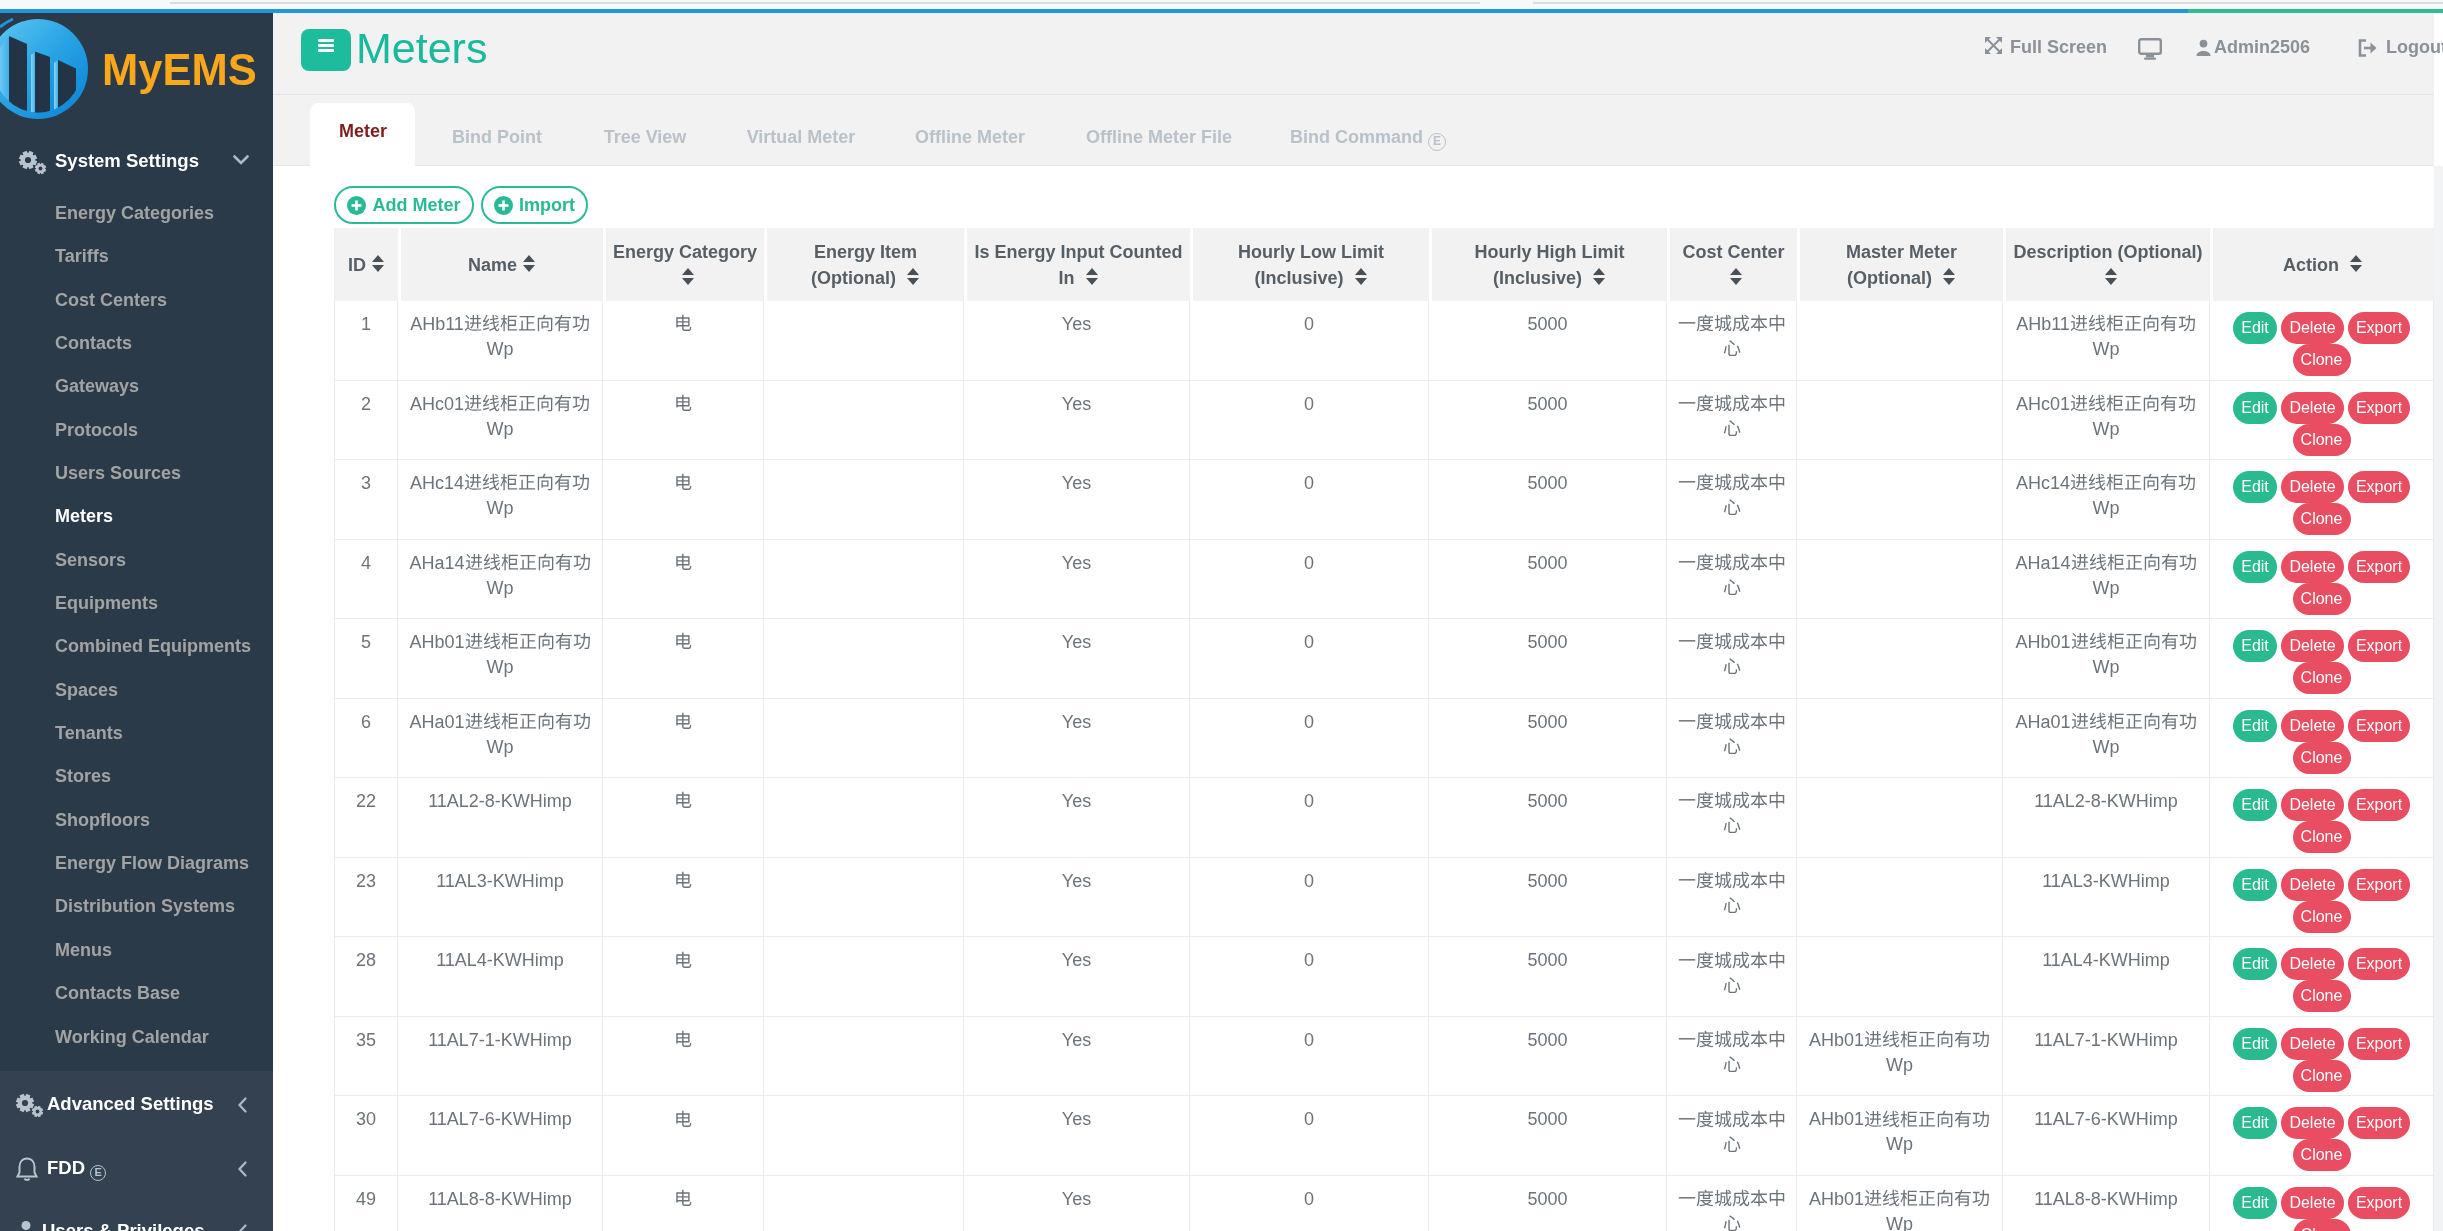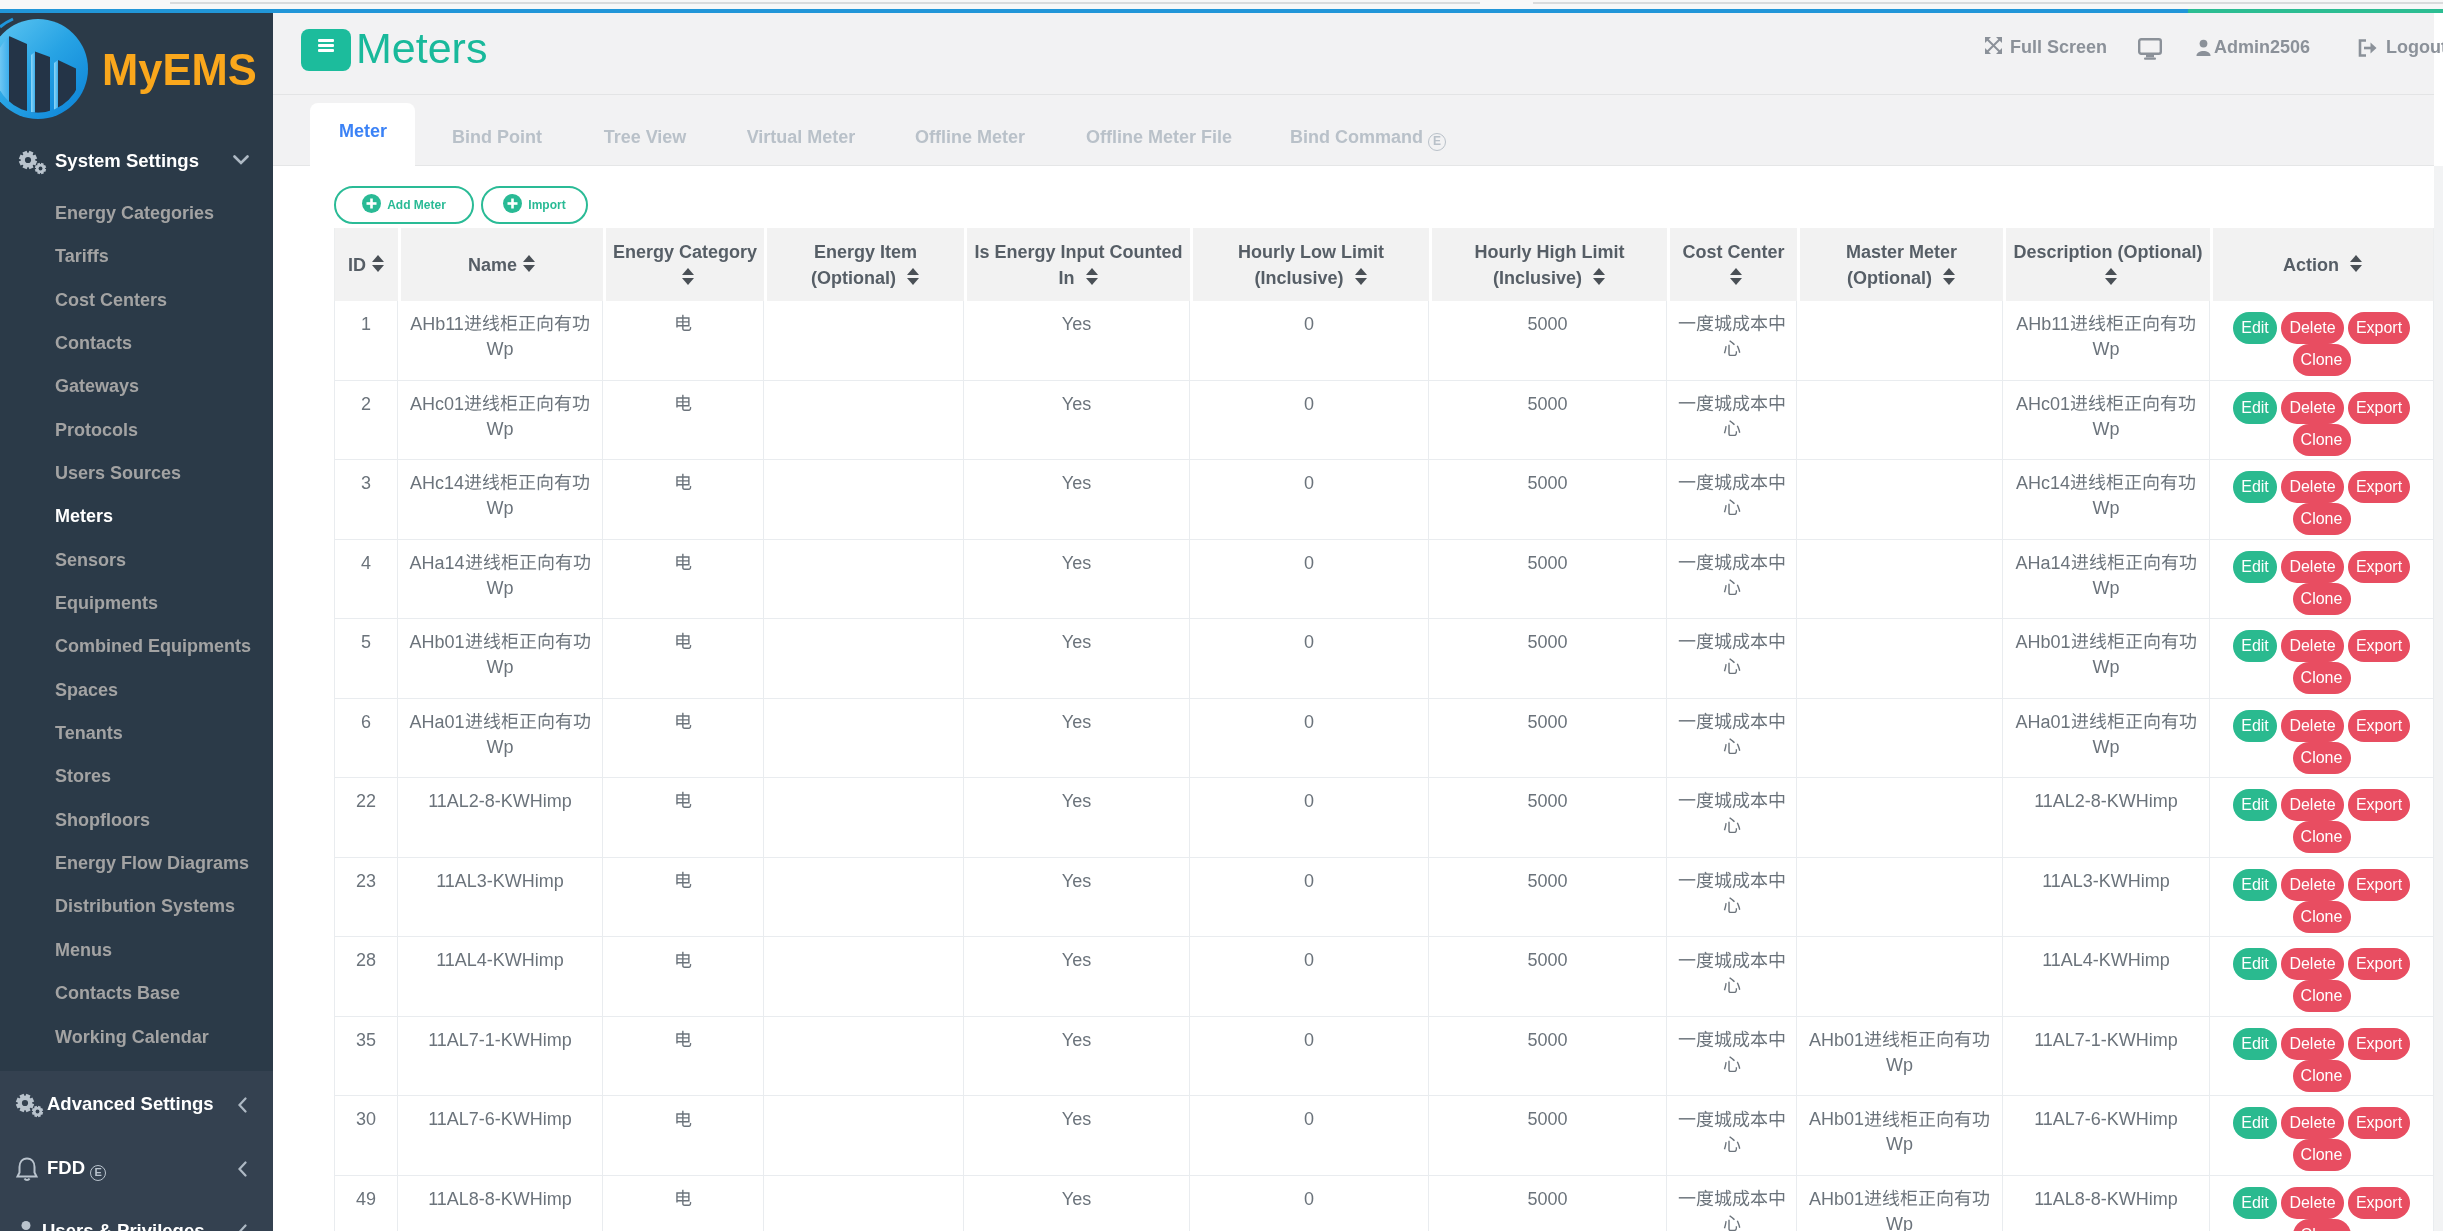--- a/index.html
+++ b/index.html
@@ -19,26 +19,26 @@
 
 #hdr{left:273px;top:13px;width:2161px;height:82px;background:#f2f2f3;border-bottom:1px solid #e3e4e5}
 #hamb{left:301px;top:29px;width:50px;height:42px;background:#1cbc9c;border-radius:8px}
 #hamb i{position:absolute;left:17px;width:16px;height:3px;background:#fff;border-radius:1px}
 #title{left:356px;top:25px;font-size:43px;color:#19b99b;line-height:46px}
 .hr-item{position:absolute;top:37px;font-size:18px;font-weight:bold;color:#8b9199;white-space:nowrap}
 
 #tabrow{left:273px;top:95px;width:2161px;height:71px;background:#f2f2f3;border-bottom:1px solid #e5e6e7}
 #atab{left:310px;top:103px;width:105px;height:64px;background:#fff;border-radius:8px 8px 0 0;z-index:2}
 .tab{position:absolute;top:127px;font-size:18px;font-weight:bold;color:#b9c1c9;white-space:nowrap;transform:translateX(-50%)}
-.tabon{color:#3b82f6}
+.tabon{color:#7f1d1d}
 
 #panel{left:273px;top:166px;width:2161px;height:1065px;background:#fff}
 #gutter{left:2434px;top:166px;width:9px;height:1065px;background:#f2f3f4}
 
-.obtn{position:absolute;top:186px;height:38px;border:2px solid #2abb96;border-radius:19px;background:#fff;color:#29ba95;font-size:12px;font-weight:bold;line-height:34px;text-align:center}
+.obtn{position:absolute;top:186px;height:38px;border:2px solid #2abb96;border-radius:19px;background:#fff;color:#29ba95;font-size:18px;font-weight:bold;line-height:34px;text-align:center}
 .obtn .pc{display:inline-block;width:19px;height:19px;vertical-align:-3.5px;margin-right:6px}
 
 #tbl{position:absolute;left:334px;top:228px;border-collapse:separate;border-spacing:0;table-layout:fixed;width:2100px}
 #tbl th{background:#f2f2f2;font-size:18px;font-weight:bold;color:#565e66;text-align:center;vertical-align:middle;border-left:3px solid #fff;line-height:26px;height:73px;padding:0}
 #tbl th:first-child{border-left:1px solid #eceeef}
 #tbl th:last-child{border-right:1px solid #eceeef}
 #tbl td{border-right:1px solid #e9ecef;border-bottom:1px solid #e9ecef;vertical-align:top;padding-top:11px;text-align:center;color:#6b737b;font-size:18px;line-height:25px;height:79.55px;overflow:hidden}
 #tbl td:first-child{border-left:1px solid #e9ecef}
 .sa{display:inline-block;width:13px;margin-left:6px;vertical-align:-1px}
 .sa b{display:block;width:0;height:0;border-left:6.5px solid transparent;border-right:6.5px solid transparent}

